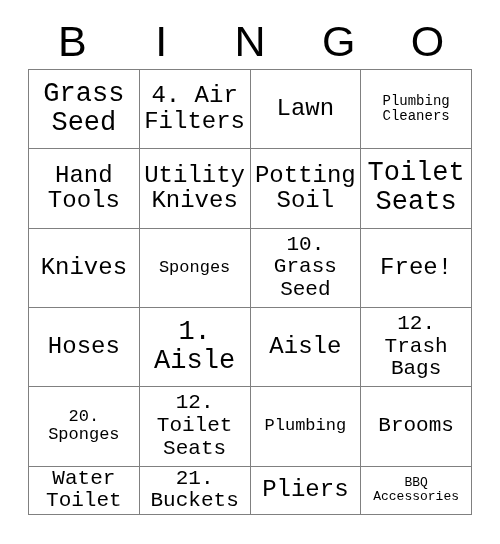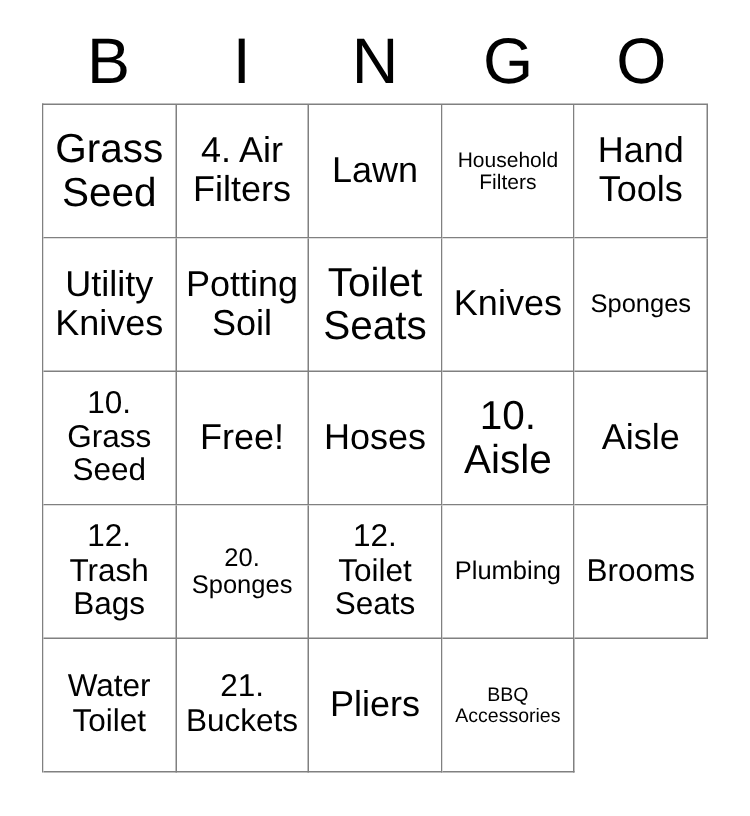--- a/index.html
+++ b/index.html
@@ -44,26 +44,27 @@
     user-select: none;
   }
   
   #grid {
     position: absolute;
     left: 28px;
     top: 69px;
     width: 444px;
     height: 446px;
     display: grid;
-    grid-template-columns: repeat(5, 1fr);
+    grid-template-columns: repeat(4, 1fr);
     grid-template-rows: repeat(5, 1fr);
     border-top: 1px solid #808080;
     border-left: 1px solid #808080;
     box-sizing: border-box;
     background: #ffffff;
+    font-family: Liberation Mono, monospace;
   }
   .cell {
     border-right: 1px solid #808080;
     border-bottom: 1px solid #808080;
     box-sizing: border-box;
     display: flex;
     align-items: center;
     justify-content: center;
     text-align: center;
     padding: 1px 2px;
@@ -103,21 +104,21 @@
       <div class="cell fs-xl">
         <span class="cell-text">Grass Seed</span>
       </div>
       <div class="cell fs-l">
         <span class="cell-text">4. Air Filters</span>
       </div>
       <div class="cell fs-xxl">
         <span class="cell-text">Lawn</span>
       </div>
       <div class="cell fs-xs">
-        <span class="cell-text">Household Filters</span>
+        <span class="cell-text">Plumbing Cleaners</span>
       </div>
       <div class="cell fs-xxl">
         <span class="cell-text">Hand Tools</span>
       </div>
       <div class="cell fs-l">
         <span class="cell-text">Utility Knives</span>
       </div>
       <div class="cell fs-l">
         <span class="cell-text">Potting Soil</span>
       </div>
@@ -133,21 +134,21 @@
       <div class="cell fs-m">
         <span class="cell-text">10. Grass Seed</span>
       </div>
       <div class="cell fs-xxl">
         <span class="cell-text">Free!</span>
       </div>
       <div class="cell fs-l">
         <span class="cell-text">Hoses</span>
       </div>
       <div class="cell fs-xl">
-        <span class="cell-text">10. Aisle</span>
+        <span class="cell-text">1. Aisle</span>
       </div>
       <div class="cell fs-xxl">
         <span class="cell-text">Aisle</span>
       </div>
       <div class="cell fs-m">
         <span class="cell-text">12. Trash Bags</span>
       </div>
       <div class="cell fs-s">
         <span class="cell-text">20. Sponges</span>
       </div>

